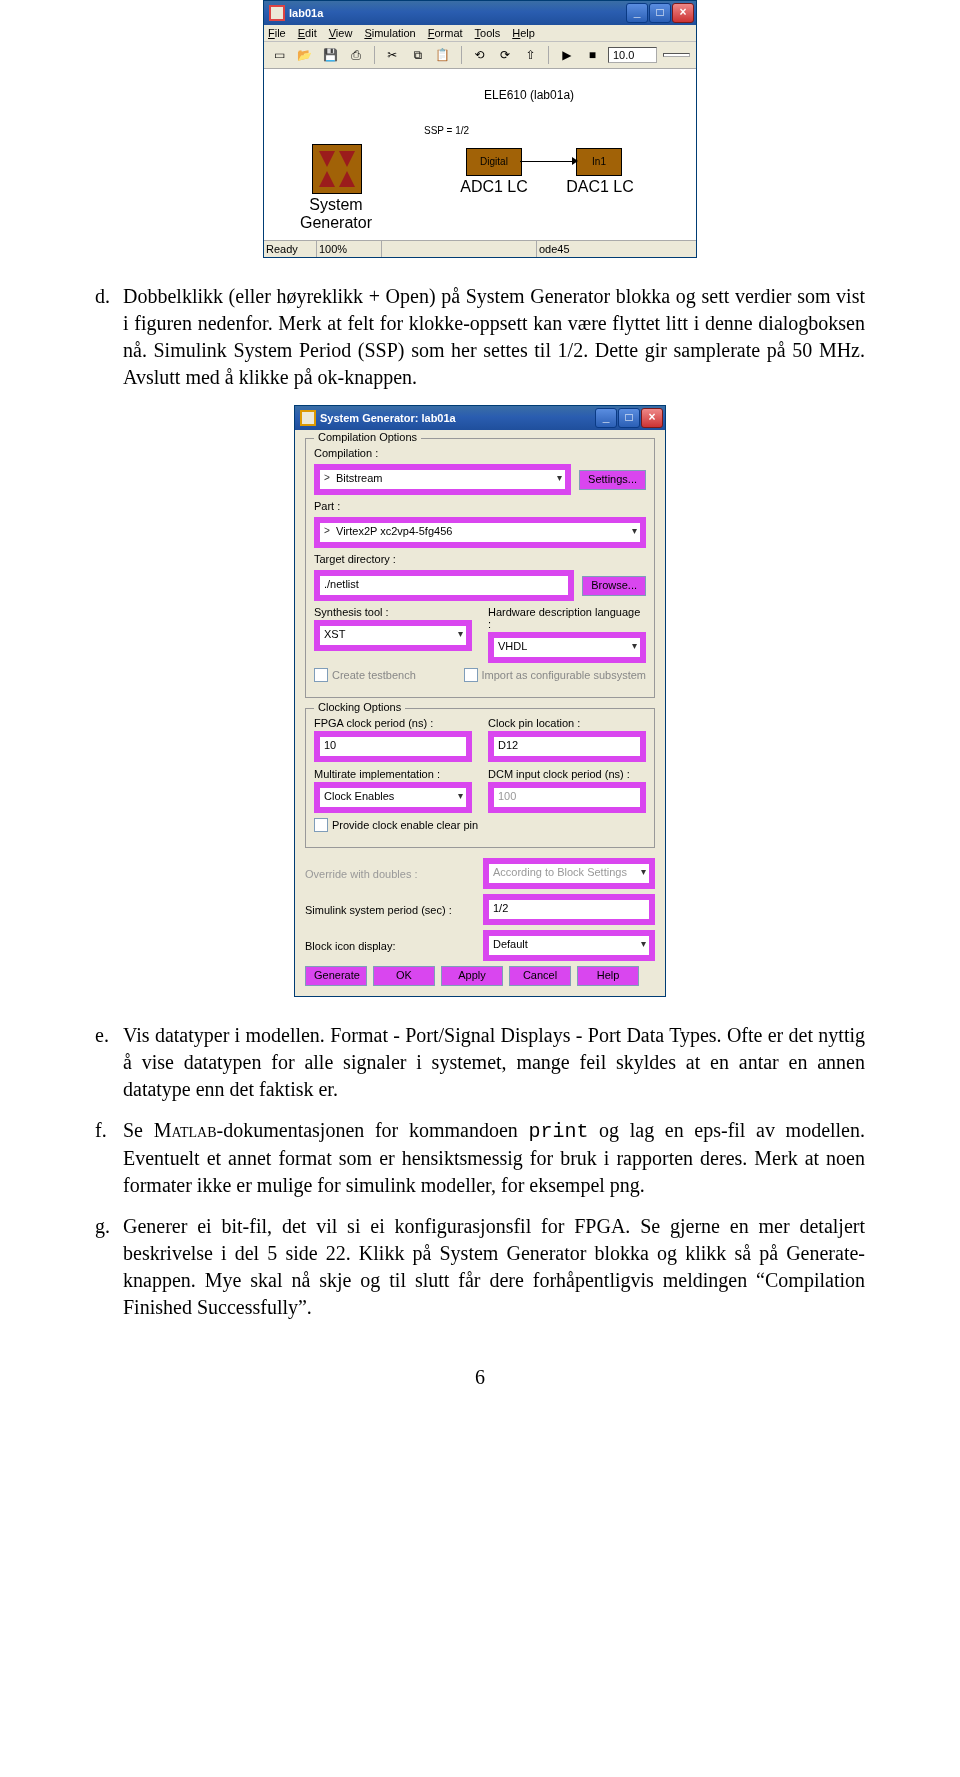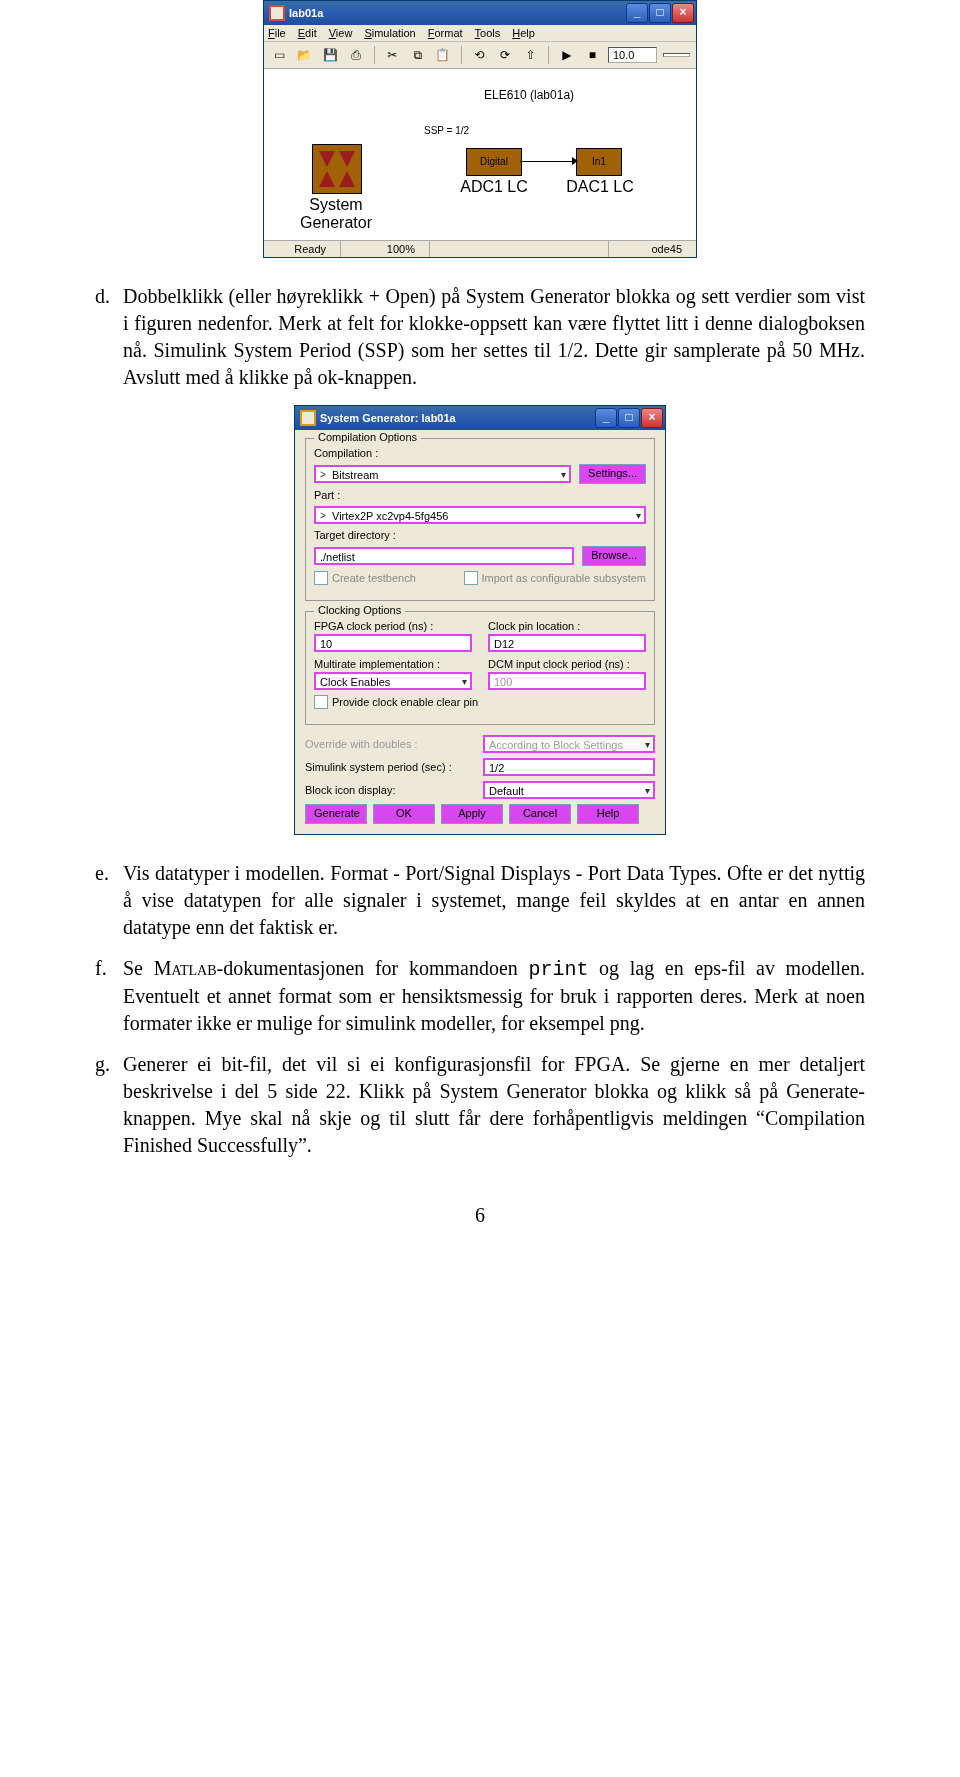--- a/index.html
+++ b/index.html
@@ -101,39 +101,39 @@
   .sysgen svg { width:100%; height:100%; }
   .ssp-label { position:absolute; left:160px; top:55px; font-size:10px; }
   .adc { left:202px; top:78px; width:54px; height:26px; line-height:26px; }
   .dac { left:312px; top:78px; width:44px; height:26px; line-height:26px; }
   .wire { position:absolute; background:#000; height:1px; }
   .statusbar {
     display:flex; background:#ece9d8; border-top:1px solid #aaa;
     font-size:11px;
   }
   .statusbar .cell {
-    padding:2px 14px; border-right:1px solid #aaa;text-align:right;
+    padding:2px 2px; border-right:1px solid #aaa;
   }
   .statusbar .cell:last-child { border-right:none; flex:1; }
 
   
   .dlg { width: 370px; }
   .dlg-body { padding: 8px 10px 10px 10px; }
   .group {
     border:1px solid #999; padding:8px 8px 10px 8px; margin-bottom:10px; position:relative;
   }
   .group-title {
     position:absolute; top:-8px; left:8px; background:#ece9d8; padding:0 4px; font-size:11px;
   }
   .row { display:flex; align-items:center; gap:8px; margin:5px 0; }
   .row .lbl { font-size:11px; }
   .combo, .txt {
-    border:2px solid #d946ef; background:#fff; font-size:11px;
+    border:6px solid #d946ef; background:#fff; font-size:11px;
     padding:2px 18px 2px 4px; position:relative; flex:1;
-    height:18px; box-sizing:border-box; line-height:13px;
+    height:31px; box-sizing:border-box; line-height:13px;
   }
   .combo::after {
     content:"▾"; position:absolute; right:3px; top:1px;
     font-size:10px; color:#333;
   }
   .combo.narrow-arrow::before{
     content:">"; position:absolute; left:4px; top:1px; font-size:10px; color:#333;
   }
   .combo.narrow-arrow{ padding-left:16px; }
   .btn-small {
@@ -267,20 +267,30 @@
           </div>
           <div class="sub-lbl">Part :</div>
           <div class="row">
             <div class="combo narrow-arrow">Virtex2P xc2vp4-5fg456</div>
           </div>
           <div class="sub-lbl">Target directory :</div>
           <div class="row">
             <div class="txt">./netlist</div>
             <div class="btn-small">Browse...</div>
           </div>
+          <div class="halfcol">
+            <div>
+              <div class="sub-lbl">Synthesis tool :</div>
+              <div class="combo">XST</div>
+            </div>
+            <div>
+              <div class="sub-lbl">Hardware description language :</div>
+              <div class="combo">VHDL</div>
+            </div>
+          </div>
           <div class="row">
             <div class="chk">
                 <span class="chkbox"></span>
                 <span>Create testbench</span>
               </div>
             <div style="flex:1;"></div>
             <div class="chk">
                 <span class="chkbox"></span>
                 <span>Import as configurable subsystem</span>
               </div>

